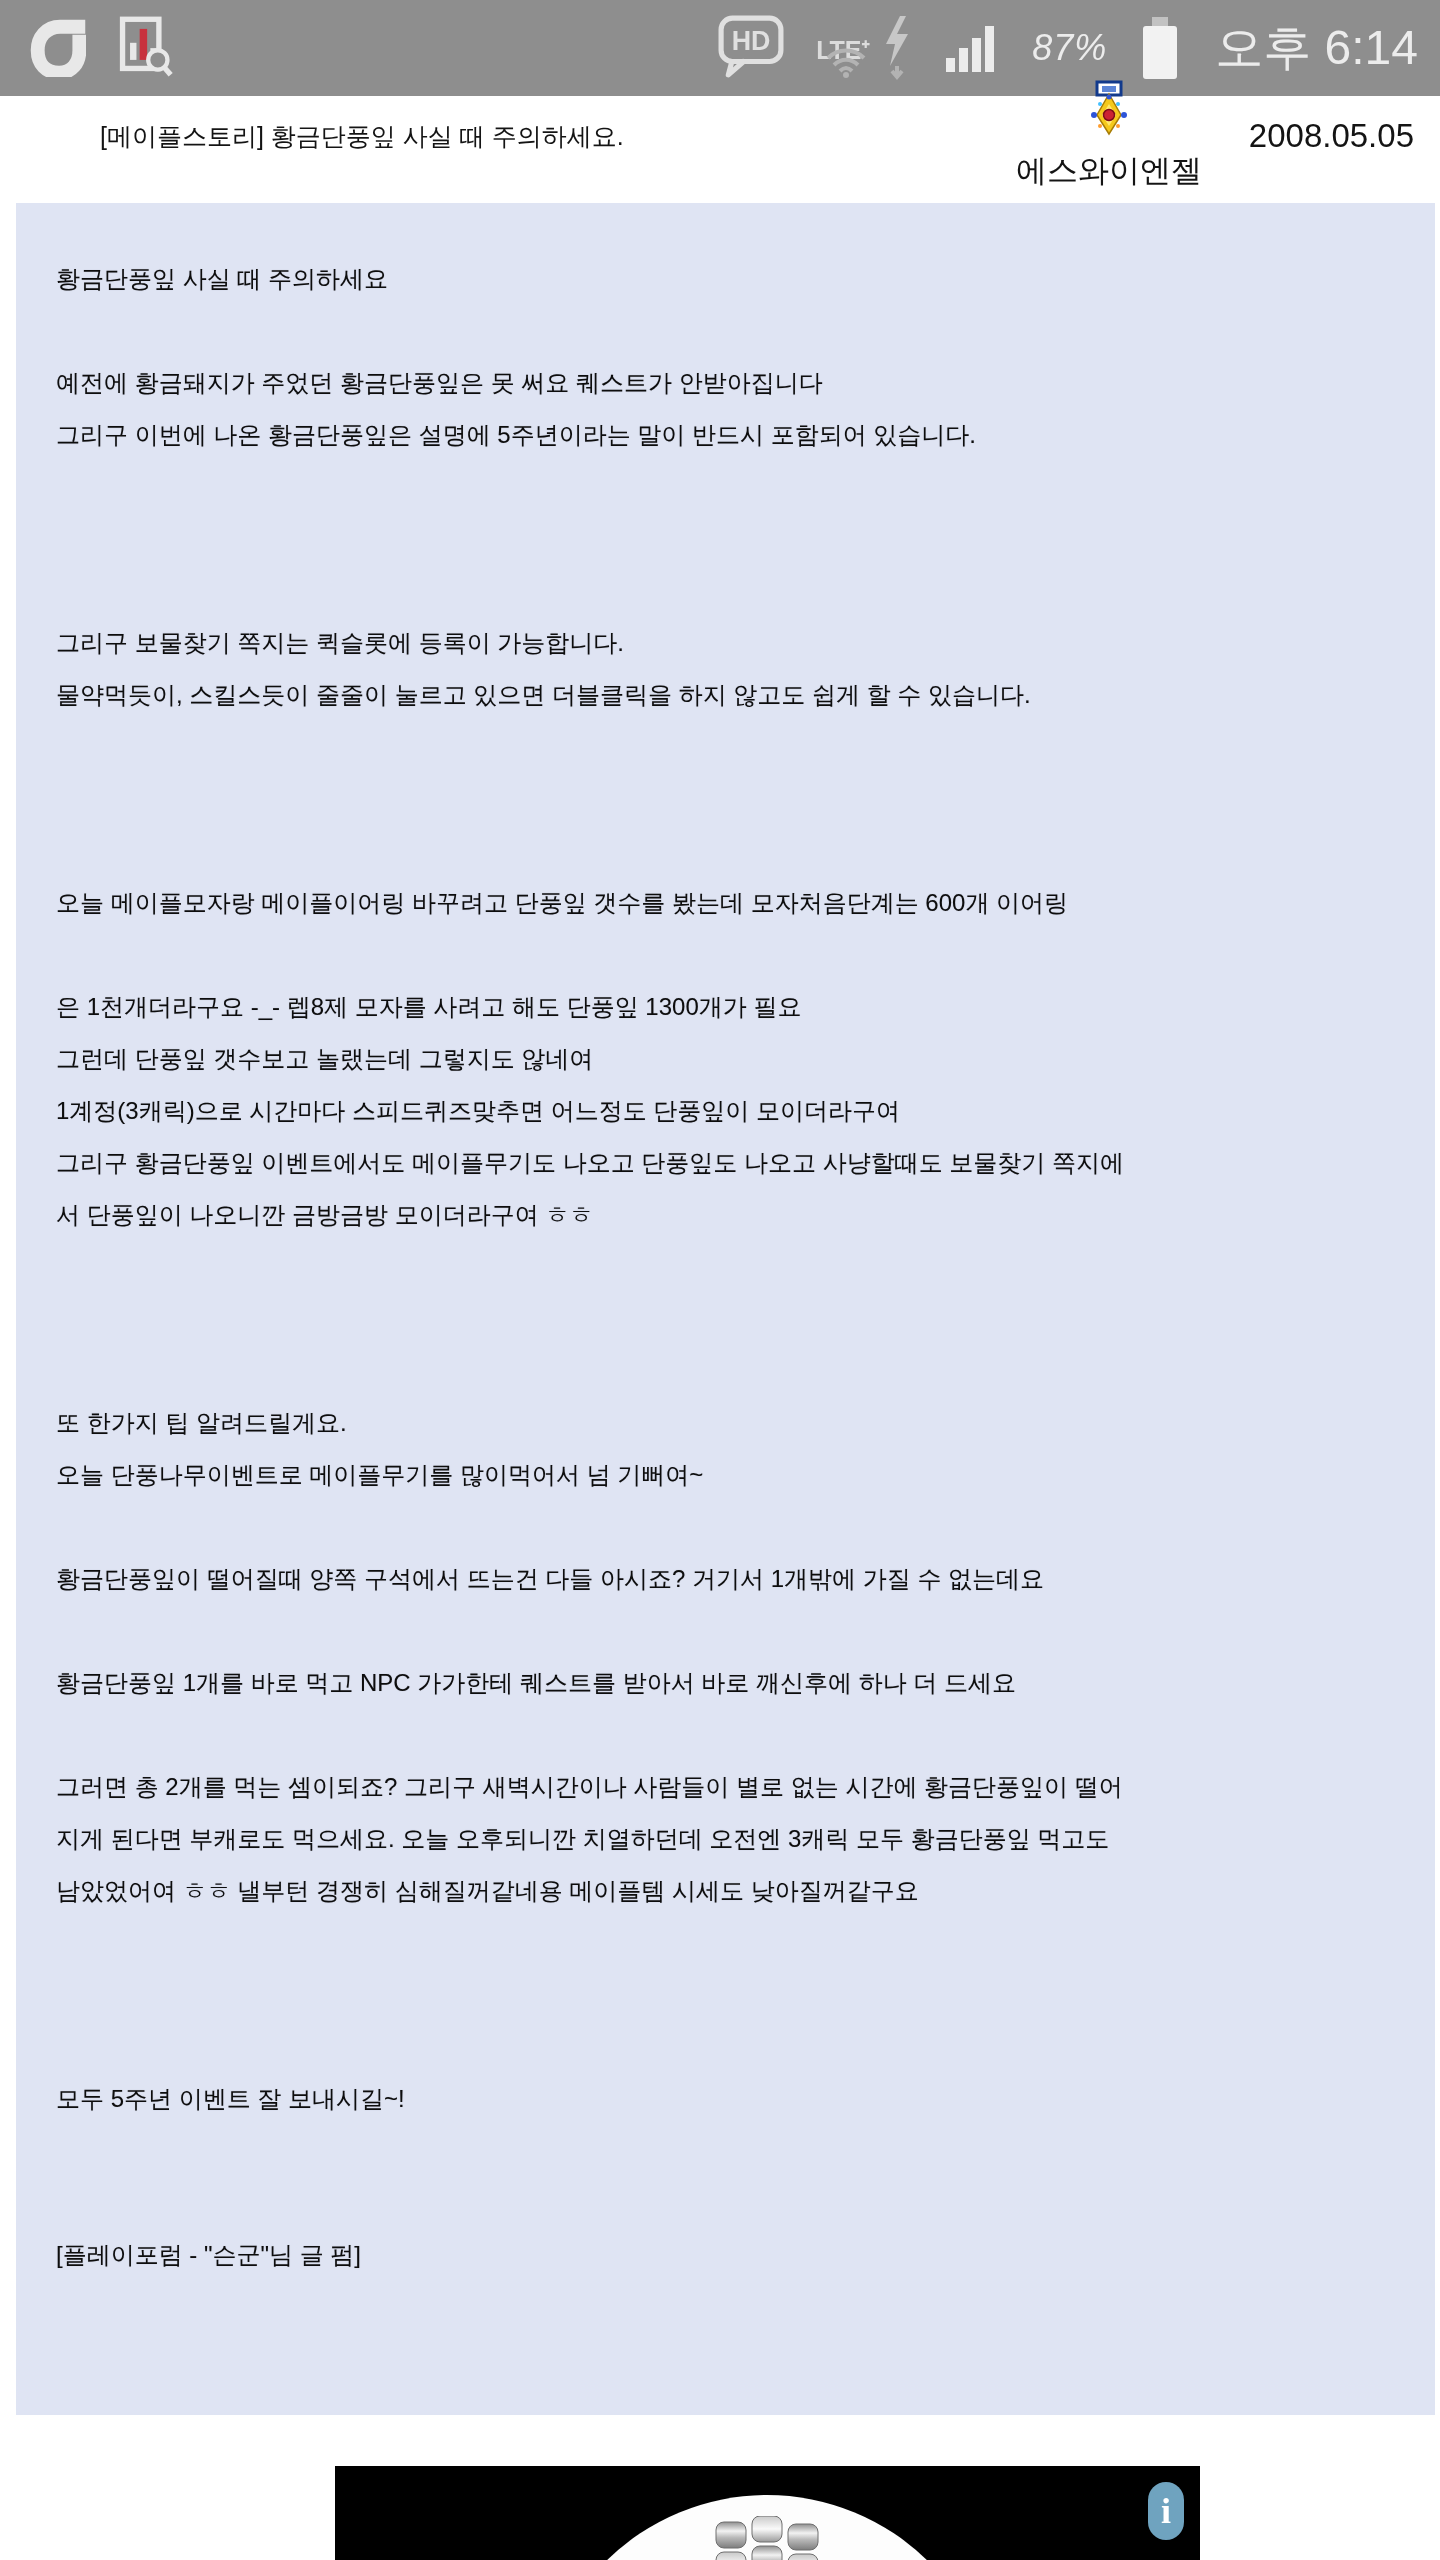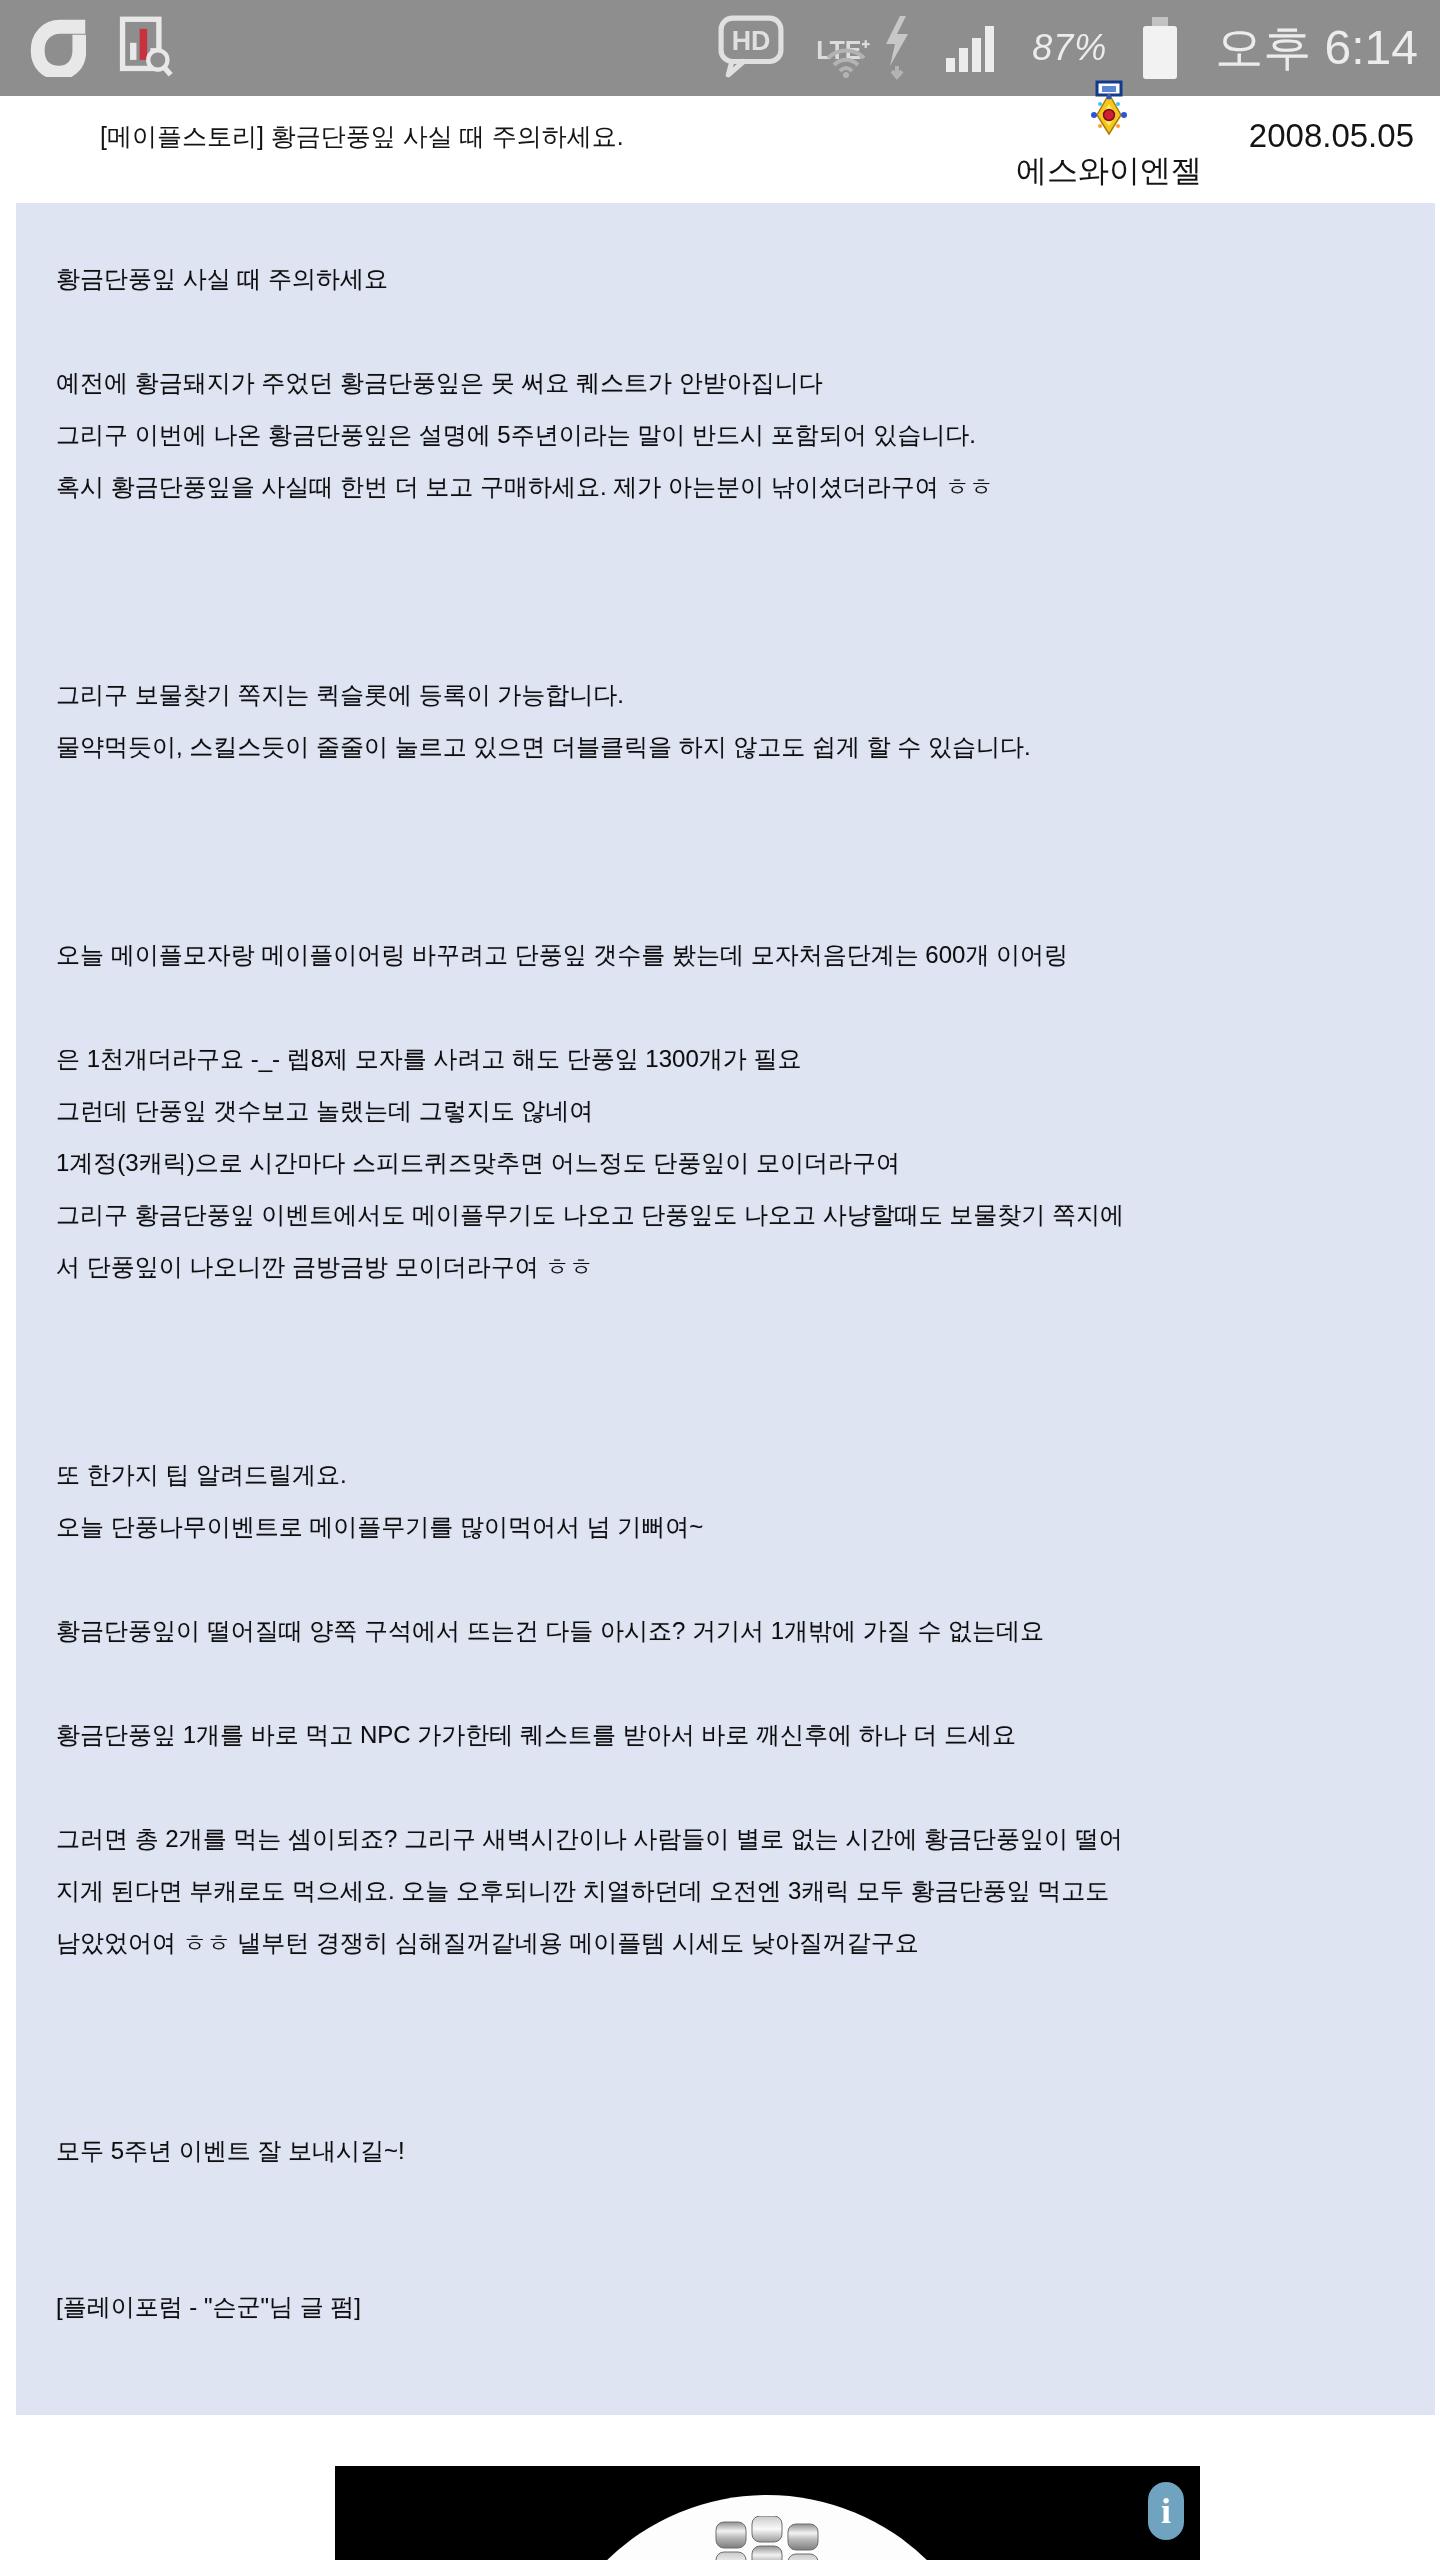--- a/index.html
+++ b/index.html
@@ -136,21 +136,20 @@
     <span class="author-name">에스와이엔젤</span>
   </span>
   <span class="post-date">2008.05.05</span>
 </div>
 
 <div class="post-panel">
     <div class="post-line">황금단풍잎 사실 때 주의하세요</div>
     <div class="post-line">&nbsp;</div>
     <div class="post-line">예전에 황금돼지가 주었던 황금단풍잎은 못 써요 퀘스트가 안받아집니다</div>
     <div class="post-line">그리구 이번에 나온 황금단풍잎은 설명에 5주년이라는 말이 반드시 포함되어 있습니다.</div>
-    <div class="post-line">혹시 황금단풍잎을 사실때 한번 더 보고 구매하세요. 제가 아는분이 낚이셨더라구여 ㅎㅎ</div>
     <div class="post-line">&nbsp;</div>
     <div class="post-line">&nbsp;</div>
     <div class="post-line">&nbsp;</div>
     <div class="post-line">그리구 보물찾기 쪽지는 퀵슬롯에 등록이 가능합니다.</div>
     <div class="post-line">물약먹듯이, 스킬스듯이 줄줄이 눌르고 있으면 더블클릭을 하지 않고도 쉽게 할 수 있습니다.</div>
     <div class="post-line">&nbsp;</div>
     <div class="post-line">&nbsp;</div>
     <div class="post-line">&nbsp;</div>
     <div class="post-line">오늘 메이플모자랑 메이플이어링 바꾸려고 단풍잎 갯수를 봤는데 모자처음단계는 600개 이어링</div>
     <div class="post-line">&nbsp;</div>

